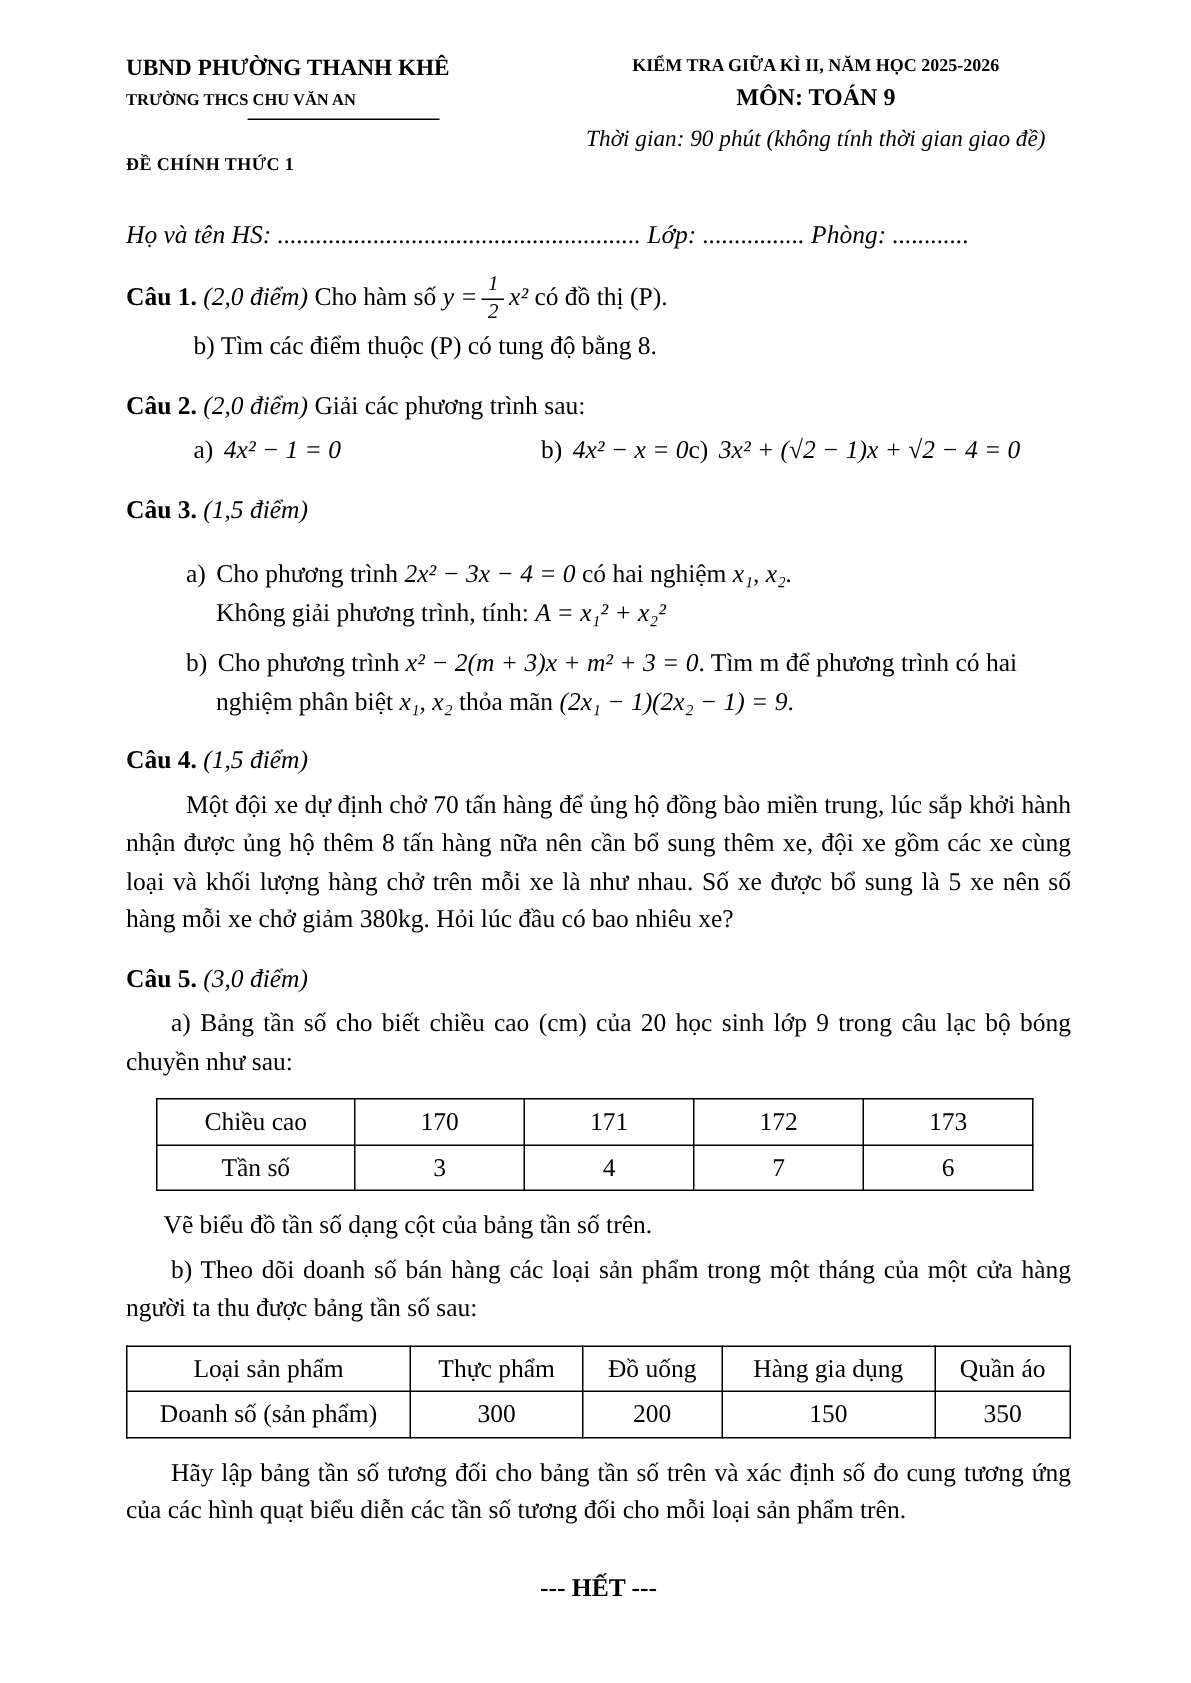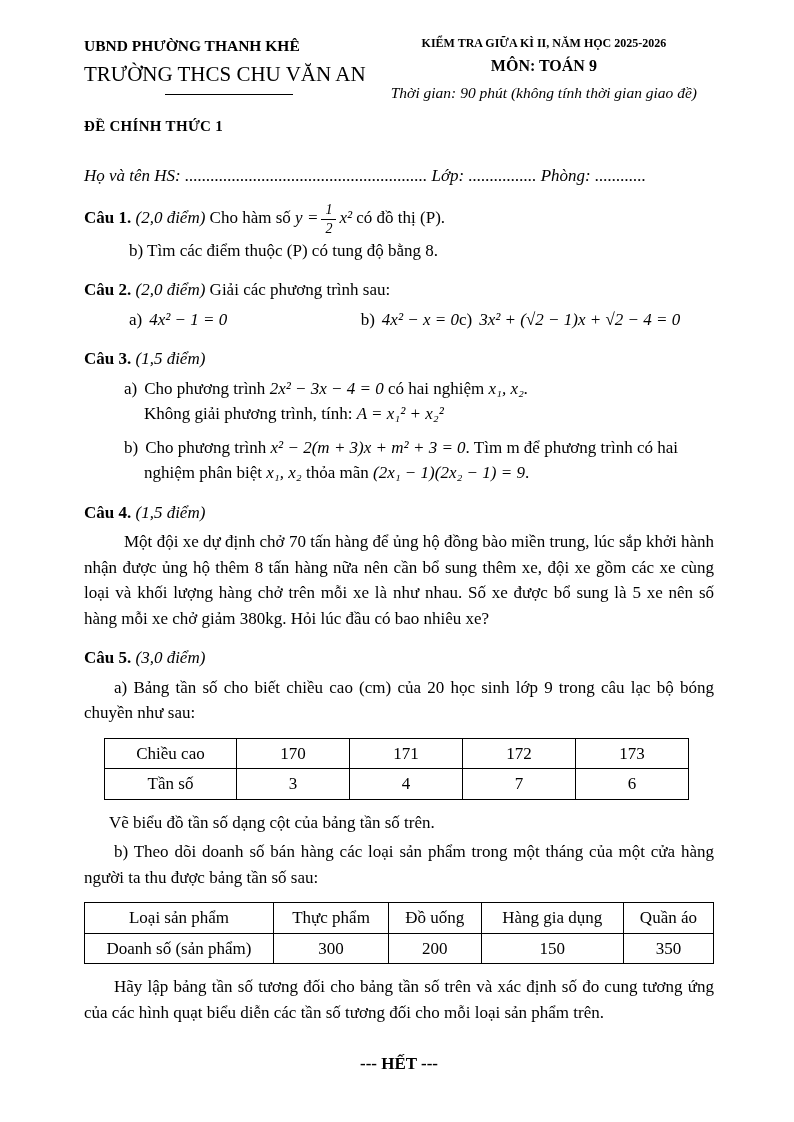--- a/index.html
+++ b/index.html
@@ -12,23 +12,23 @@
     font-size: 17px;
     line-height: 1.5;
     color: #000;
     background: #fff;
   }
   
   .header { display: flex; }
   .header-left { width: 46%; }
   .header-right { width: 54%; text-align: center; }
   .org { font-weight: bold; font-size: 15.5px; }
-  .school { font-weight: normal; font-size: 21px; margin-top: 2px; }
+  .school { font-weight: bold; font-size: 11px; margin-top: 2px; }
   .school-underline { width: 128px; border-top: 1.5px solid #000; margin: 3px auto 0; height: 0; }
-  .exam-code { font-weight: bold; font-size: 15px; margin-top: 20px; letter-spacing: 0.3px; }
+  .exam-code { font-weight: bold; font-size: 12px; margin-top: 20px; letter-spacing: 0.3px; }
   .exam-title { font-weight: bold; font-size: 12px; }
   .subject { font-weight: bold; font-size: 16px; margin-top: 2px; }
   .duration { font-style: italic; font-size: 15.5px; margin-top: 3px; }
   
   .student-line { font-style: italic; margin-top: 26px; white-space: nowrap; }
   
   .q-line { margin-top: 14px; }
   .q-label { font-weight: bold; }
   .q-points { font-style: italic; }
   .math { font-style: italic; }
@@ -36,21 +36,21 @@
     display: inline-block; text-align: center; vertical-align: middle;
     line-height: 1; margin: 0 3px; font-style: italic;
   }
   .frac .num { display: block; border-bottom: 1px solid #000; padding: 0 4px 2px; font-size: 14px; }
   .frac .den { display: block; padding-top: 2px; font-size: 14px; }
   .indent1 { margin-left: 45px; margin-top: 2px; }
   .q2-items { display: flex; margin-left: 45px; margin-top: 4px; }
   .q2-a { width: 170px; }
   .q2-b { width: 160px; text-align: right; }
   .gap-r { margin-right: 7px; }
-  .q3a { margin-left: 40px; margin-top: 4px; }
+  .q3a { margin-left: 40px; margin-top: 18px; }
   .q3a-line2 { margin-left: 20px; }
   .q3b { margin-left: 60px; text-indent: -20px; margin-top: 8px; }
   .para { text-align: justify; margin-top: 4px; }
   .ti-40 { text-indent: 40px; }
   .ti-30 { text-indent: 30px; }
   
   table { border-collapse: collapse; margin: 12px 0 10px; font-size: 17px; }
   td { border: 1.2px solid #000; text-align: center; vertical-align: middle; padding: 2px 8px; height: 24px; }
   .table1 { margin-left: 20px; width: 585px; }
   .table1 td.first { width: 115px; }

